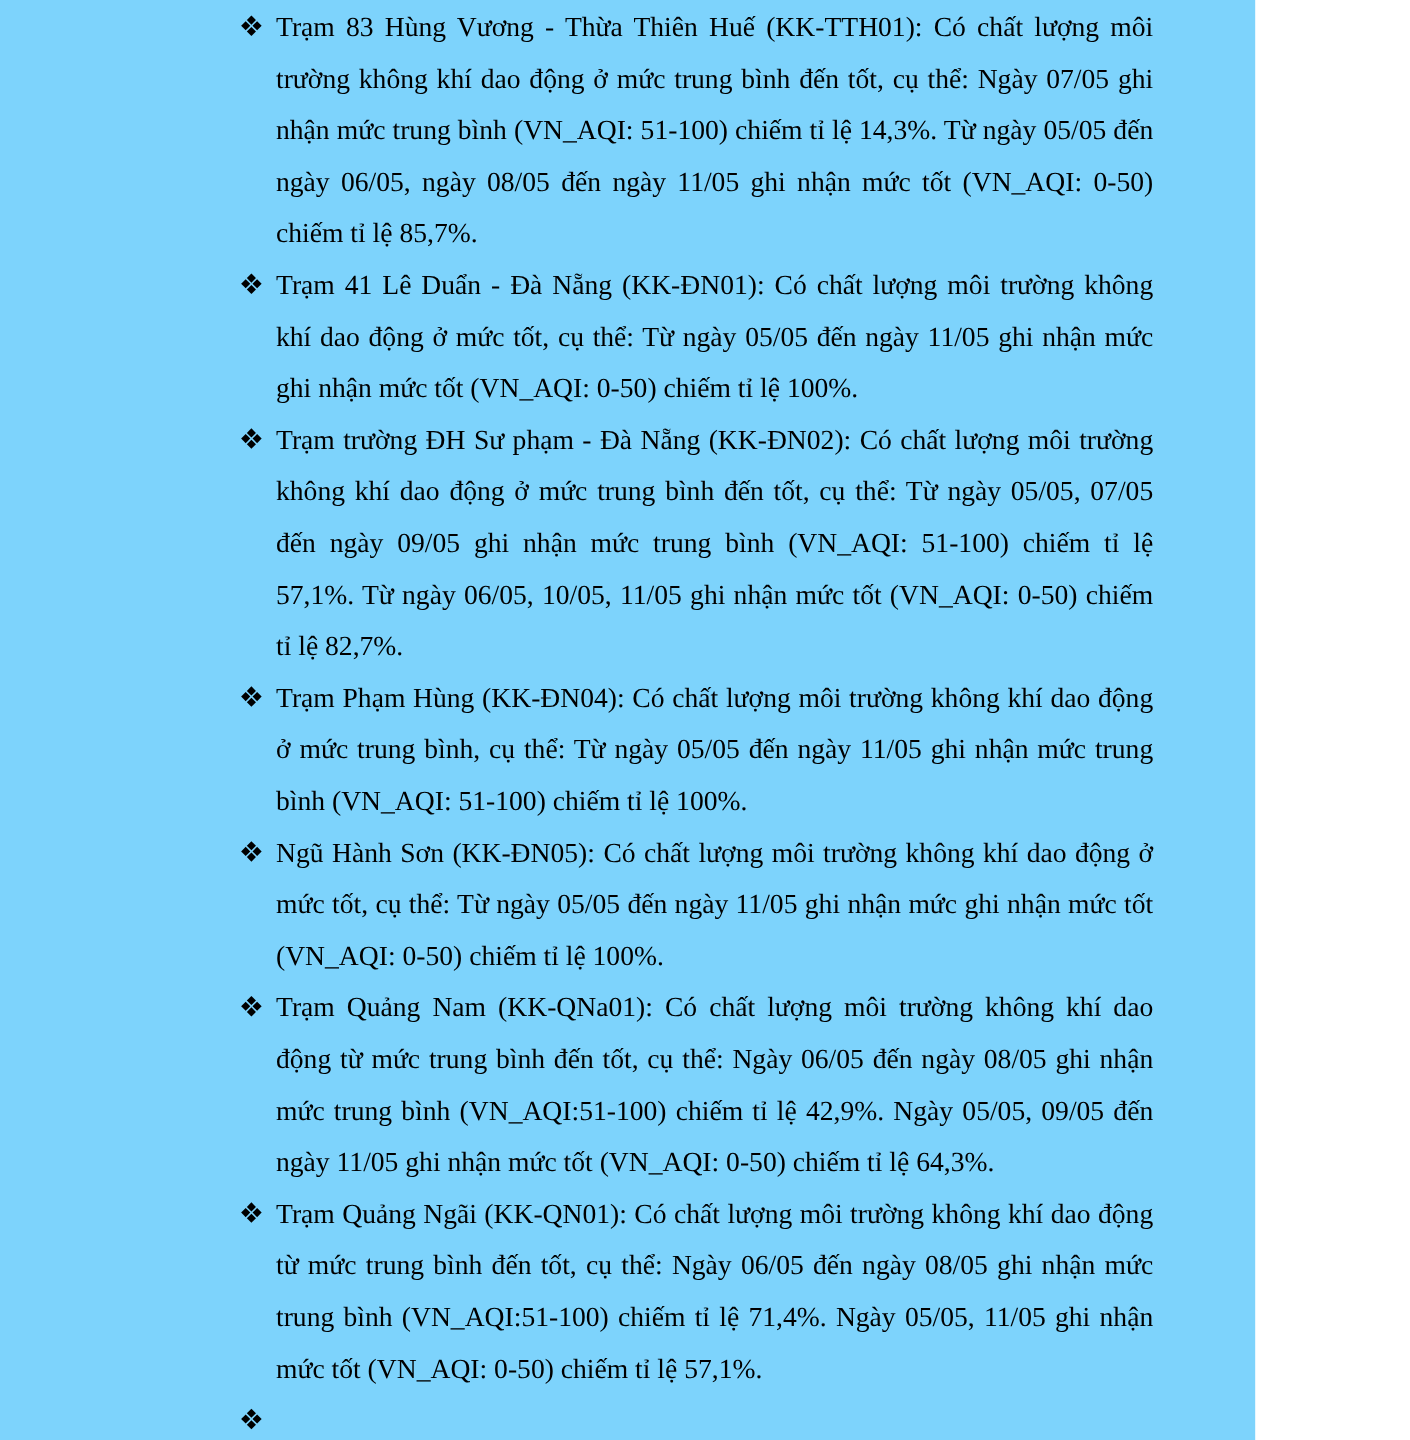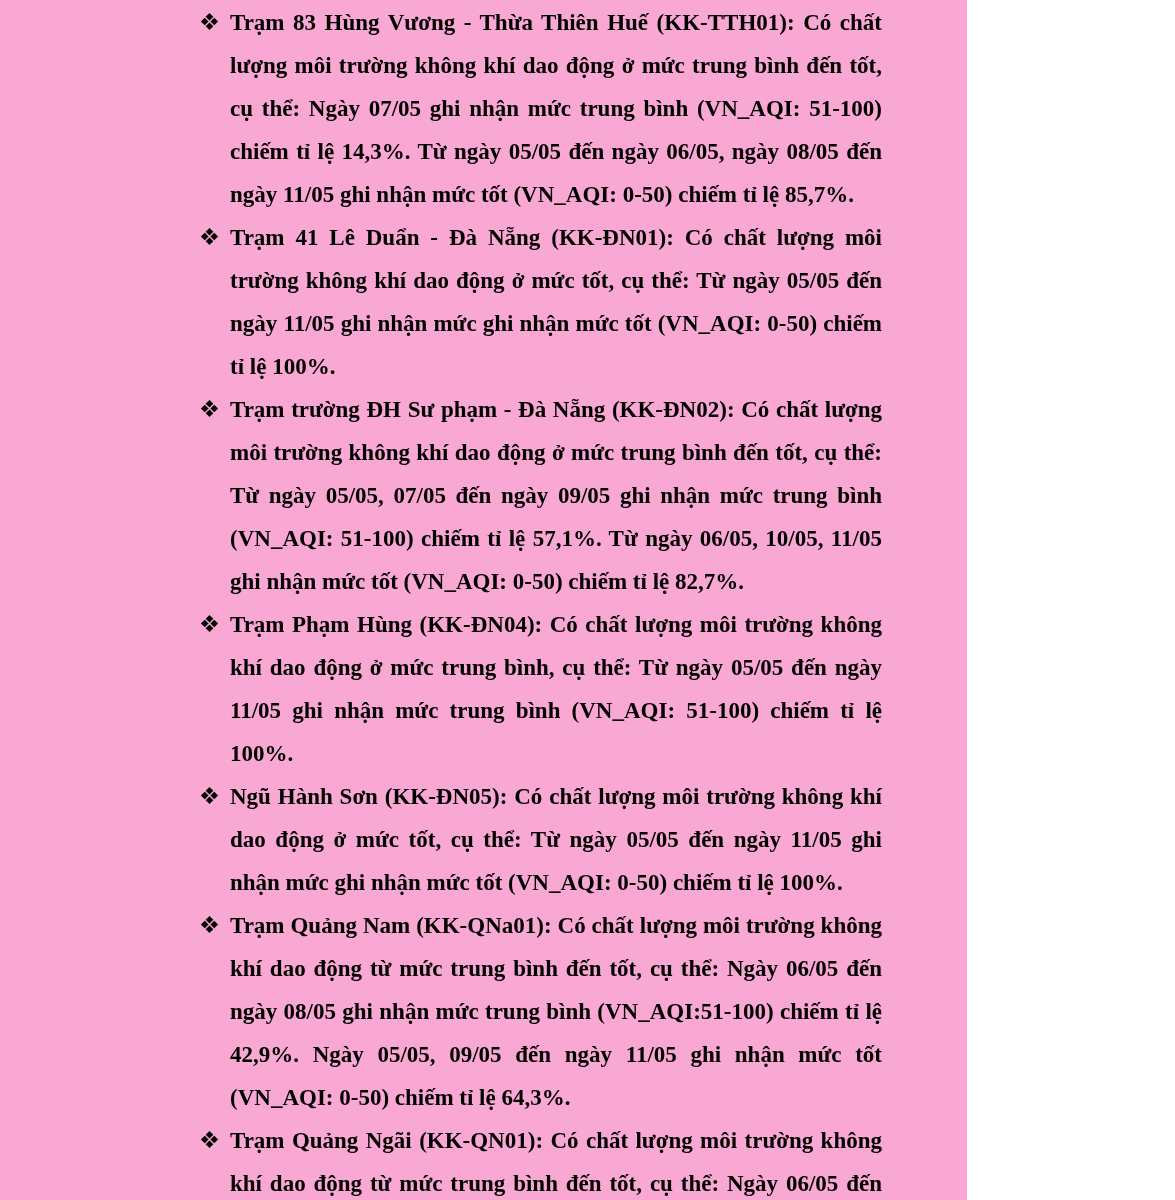--- a/index.html
+++ b/index.html
@@ -8,25 +8,24 @@
     background: #ffffff;
   }
   body {
     width: 1175px;
     height: 1200px;
     overflow: hidden;
     font-family: "Liberation Serif", "DejaVu Serif", serif;
     color: #000000;
   }
   .page {
-    width: 967px;
+    width: 1046px;
     height: 1200px;
-    background: #f9a8d4;
+    background: #7dd3fc;
     box-sizing: border-box;
-    font-weight: bold;
   }
   ul.station-list {
     list-style: none;
     margin: 0;
     box-sizing: border-box;
     padding: 1px 85px 0 200px; 
   }
   li.station-item {
     position: relative;
     padding-left: 30px;      

